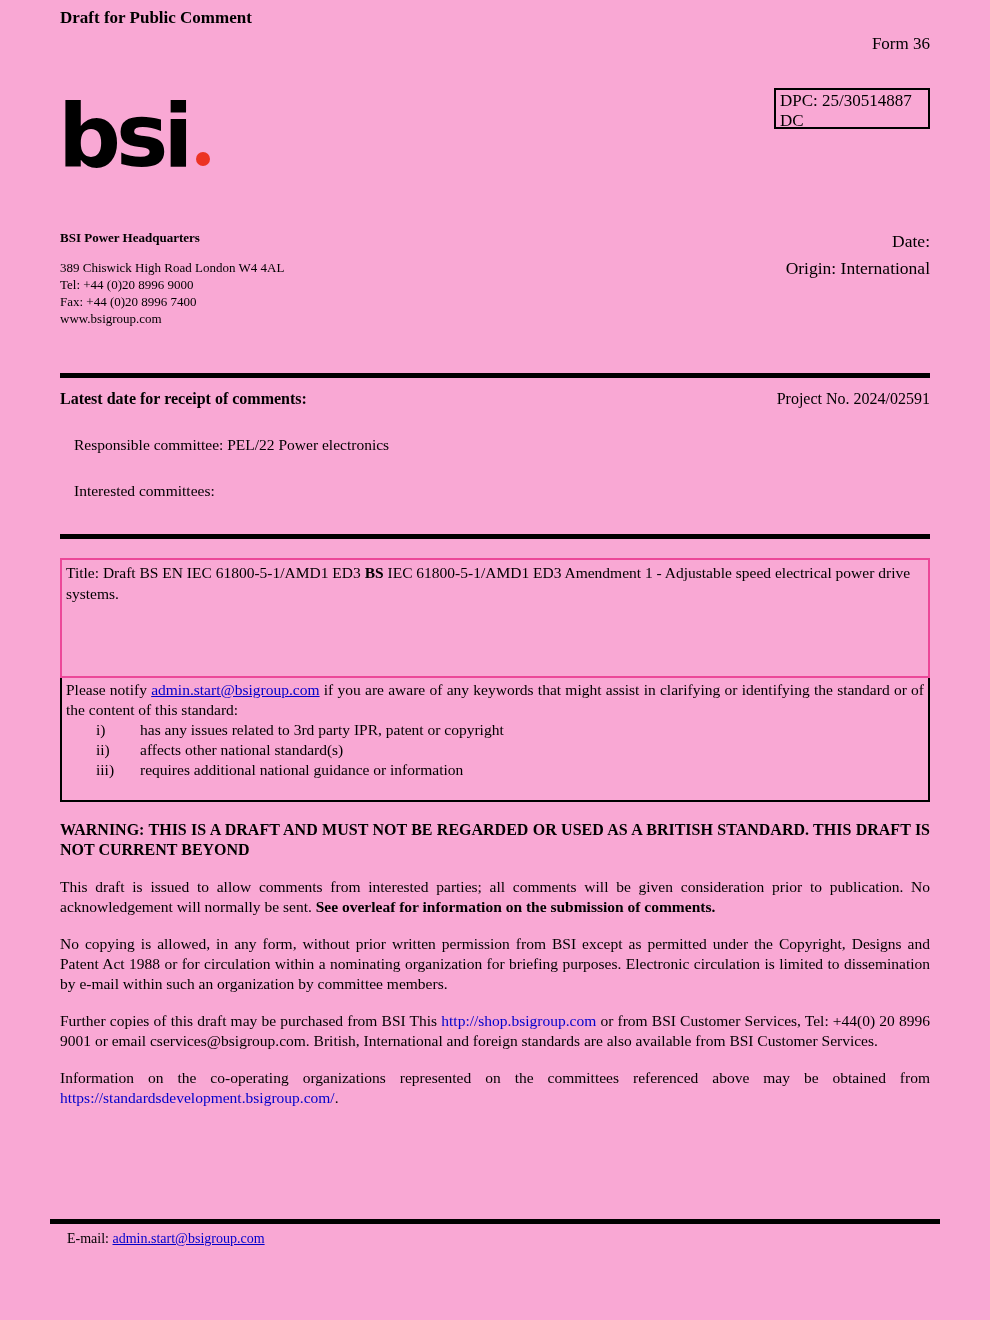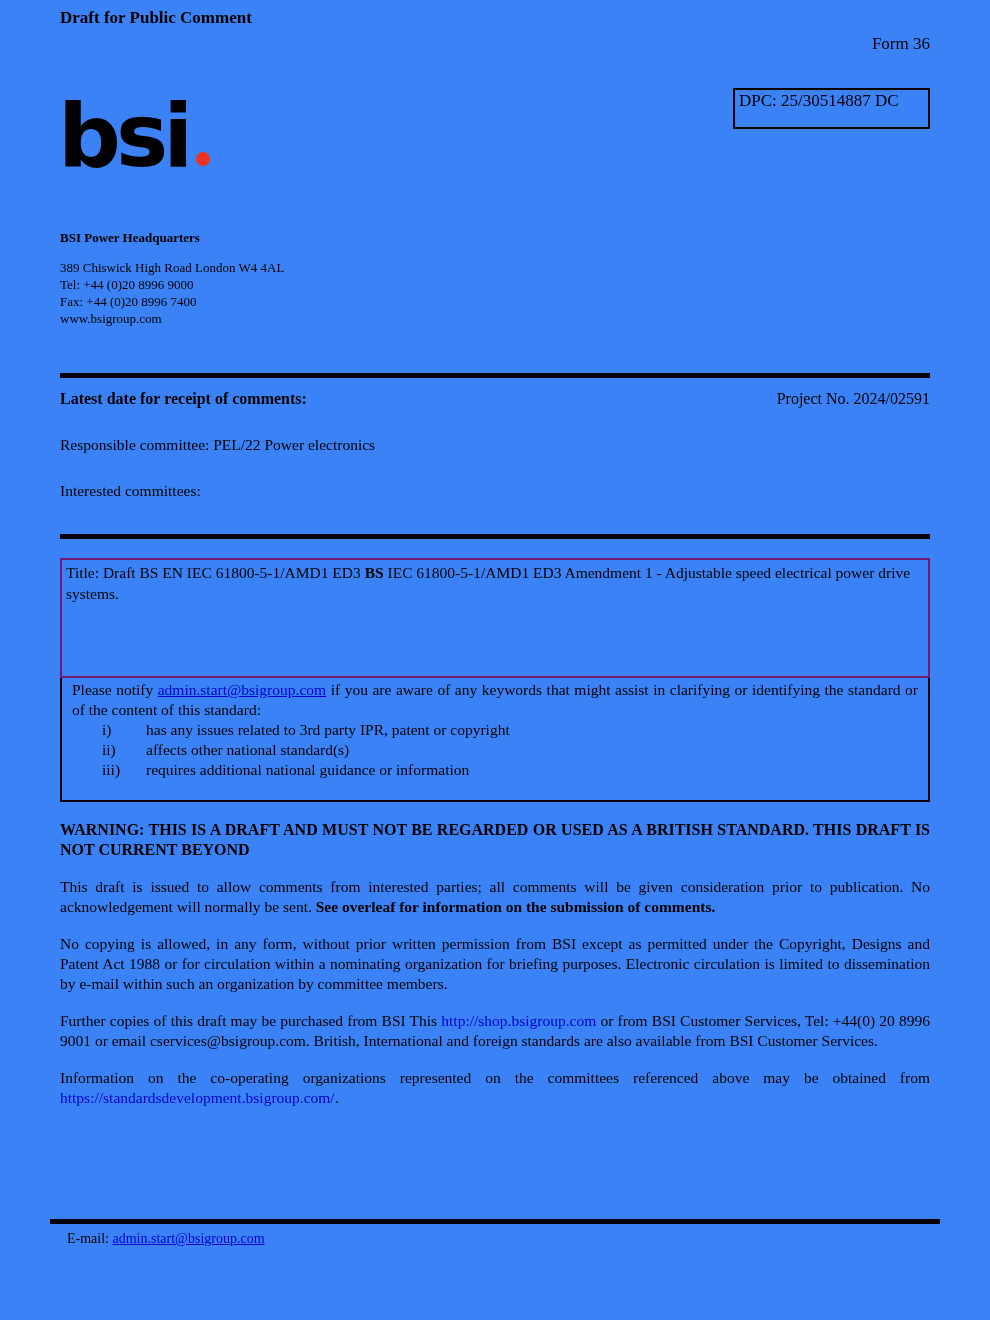--- a/index.html
+++ b/index.html
@@ -1,25 +1,25 @@
 <!DOCTYPE html>
 <html><head>
 <meta charset="utf-8">
 <style>
   html, body { margin:0; padding:0; background:#ffffff; }
   .page {
-    position:relative; width:990px; height:1320px; background:#3b82f6;
+    position:relative; width:990px; height:1320px; background:#f9a8d4;
     font-family:"Liberation Serif", "DejaVu Serif", serif; color:#000;
     overflow:hidden;
   }
   
   .draft-header { position:absolute; left:60px; top:8px; font-size:17px; font-weight:bold; }
   .form-label   { position:absolute; right:60px; top:34px; font-size:17px; }
   .dpc-box {
-    position:absolute; right:60px; top:88px; width:197px; height:41px;
+    position:absolute; right:60px; top:88px; width:156px; height:41px;
     border:2px solid #000; box-sizing:border-box; font-size:17px; padding:1px 4px;
   }
   .logo {
     position:absolute; left:58px; top:92px; line-height:1;
     font-family:"DejaVu Sans", sans-serif; font-weight:bold;
     font-size:88px; letter-spacing:-5px;
   }
   .logo-dot {
     display:inline-block; width:14px; height:14px; border-radius:50%;
     background:#ec3323; margin-left:7px;
@@ -34,28 +34,28 @@
   }
   
   .content {
     position:absolute; left:60px; top:373px; width:870px;
     font-size:15.5px; line-height:20px;
   }
   .rule { height:5px; background:#000; }
   .rule2 { margin-top:33px; }
   .meta-row { display:flex; justify-content:space-between; margin-top:11px; font-size:16px; }
   .meta-label { font-weight:bold; }
-  .committee { margin-top:26px; }
+  .committee { margin-top:26px;margin-left:14px; }
   .title-box {
-    margin-top:19px; border:2px solid #701a75; box-sizing:border-box;
+    margin-top:19px; border:2px solid #ec4899; box-sizing:border-box;
     height:120px; padding:2px 4px; line-height:21px;
   }
   .kw-box {
     border:2px solid #000; border-top:none; box-sizing:border-box;
-    height:124px; padding:2px 10px;
+    height:124px; padding:2px 4px;
   }
   .kw-para { text-align:justify; }
   .kw-item { display:flex; }
   .kw-num  { width:44px; margin-left:30px; flex-shrink:0; }
   .kw-text { flex:1; }
   .warning { margin-top:18px; font-weight:bold; font-size:16px; text-align:justify; }
   .para { margin:17px 0 0 0; text-align:justify; }
   .b { font-weight:bold; }
   a.link, a.link-underline { color:#0000cc; cursor:pointer; }
   a.link { text-decoration:none; }
@@ -79,20 +79,24 @@
   <div class="logo"><span>bsi</span><span class="logo-dot"></span></div>
 
   <div class="contact">
     <div class="hq">BSI Power Headquarters</div>
     <div class="addr">389 Chiswick High Road London W4 4AL</div>
     <div>Tel: +44 (0)20 8996 9000</div>
     <div>Fax: +44 (0)20 8996 7400</div>
     <div>www.bsigroup.com</div>
   </div>
 
+  <div class="date-block">
+    <div>Date:</div>
+    <div>Origin: International</div>
+  </div>
 
   <div class="content">
 
     <div class="rule"></div>
 
     <div class="meta-row">
       <span class="meta-label">Latest date for receipt of comments:</span>
       <span>Project No. 2024/02591</span>
     </div>
 

